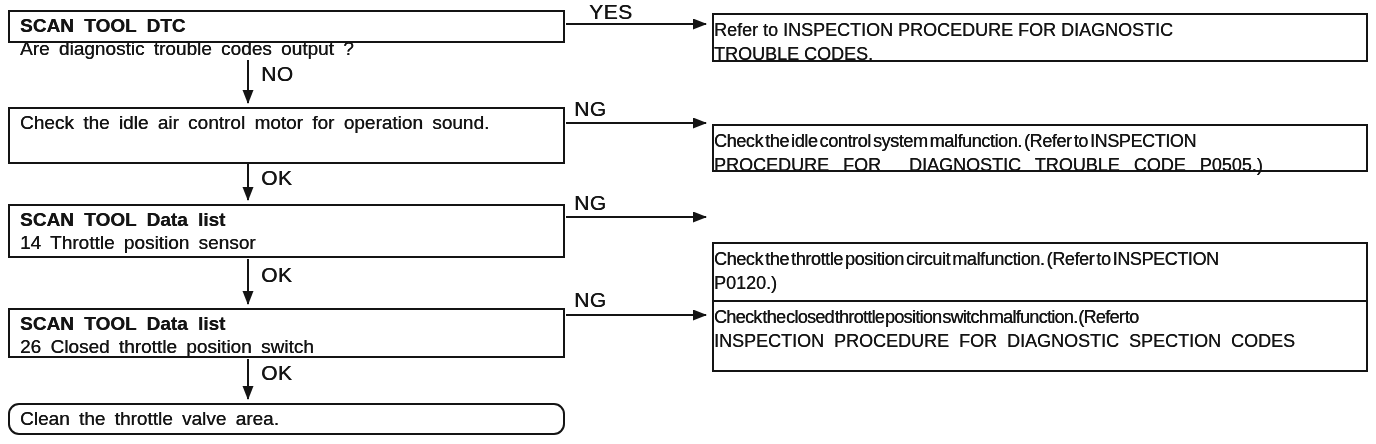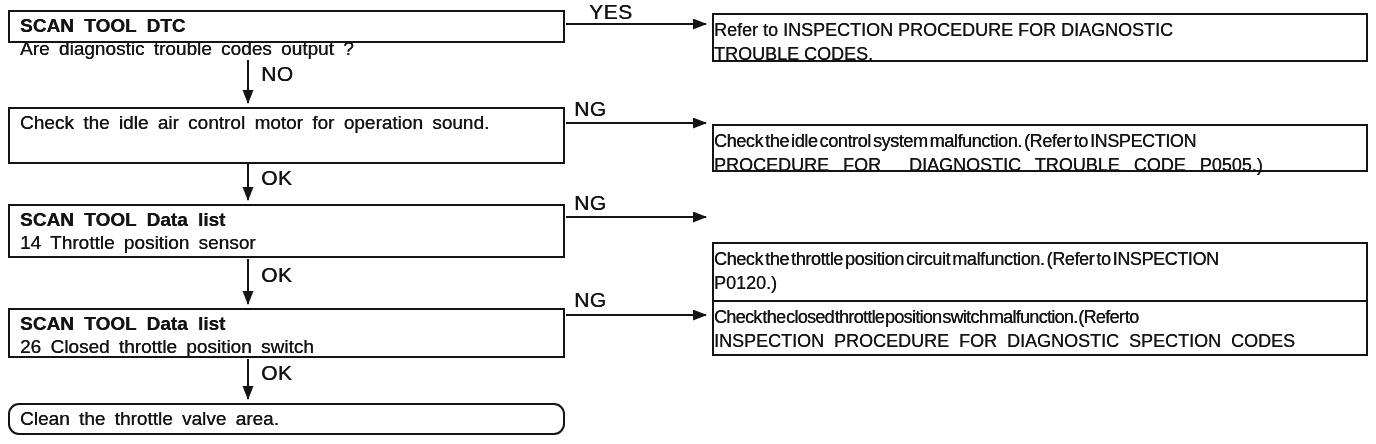--- a/index.html
+++ b/index.html
@@ -28,21 +28,21 @@
 
   #lb1 { top: 10px;  height: 33px; }
   #lb2 { top: 107px; height: 57px; }
   #lb3 { top: 204px; height: 54px; }
   #lb4 { top: 308px; height: 50px; }
   #lb5 { top: 403px; height: 32px; border-radius: 11px; }
 
   #rb1 { top: 13px;  height: 49px; }
   #rb2 { top: 124px; height: 48px; }
   #rb3 { top: 203px; height: 77px; margin-top: 39px; }
-  #rb4 { top: 300px; height: 56px; }
+  #rb4 { top: 300px; height: 72px; }
 
   .lbox .line {
     display: block;
     font-size: 19px;
     line-height: 23px;
     word-spacing: 4px;
     white-space: pre;
     text-shadow: 0.3px 0 0 currentColor;
   }
   .lbox .title {

